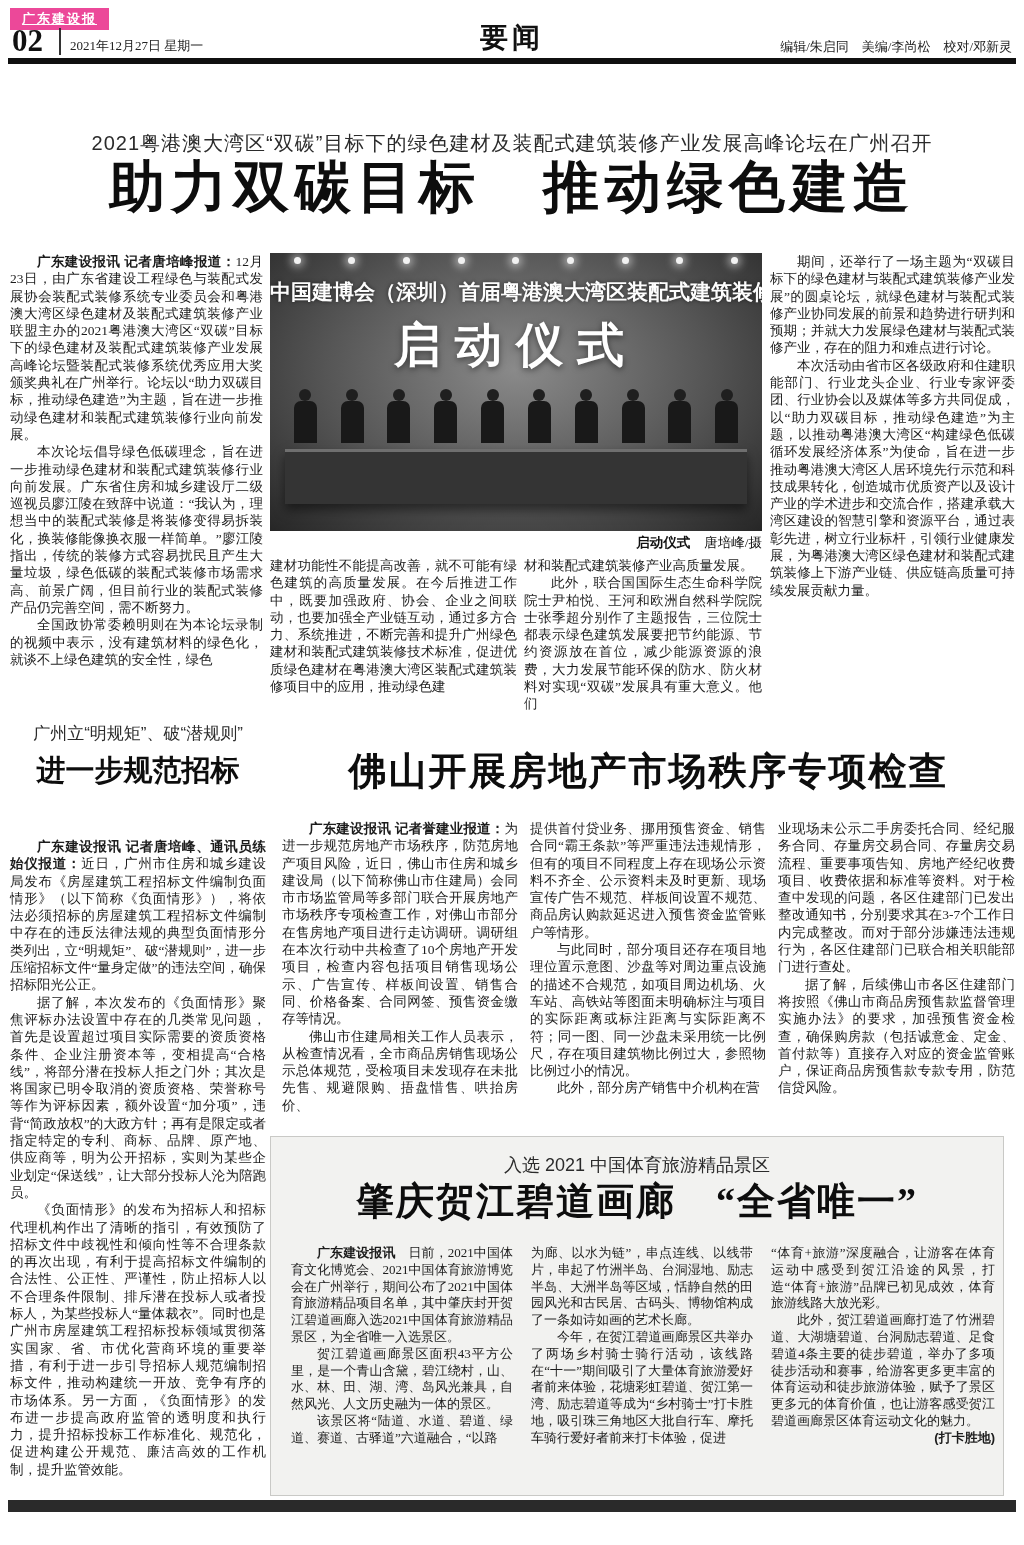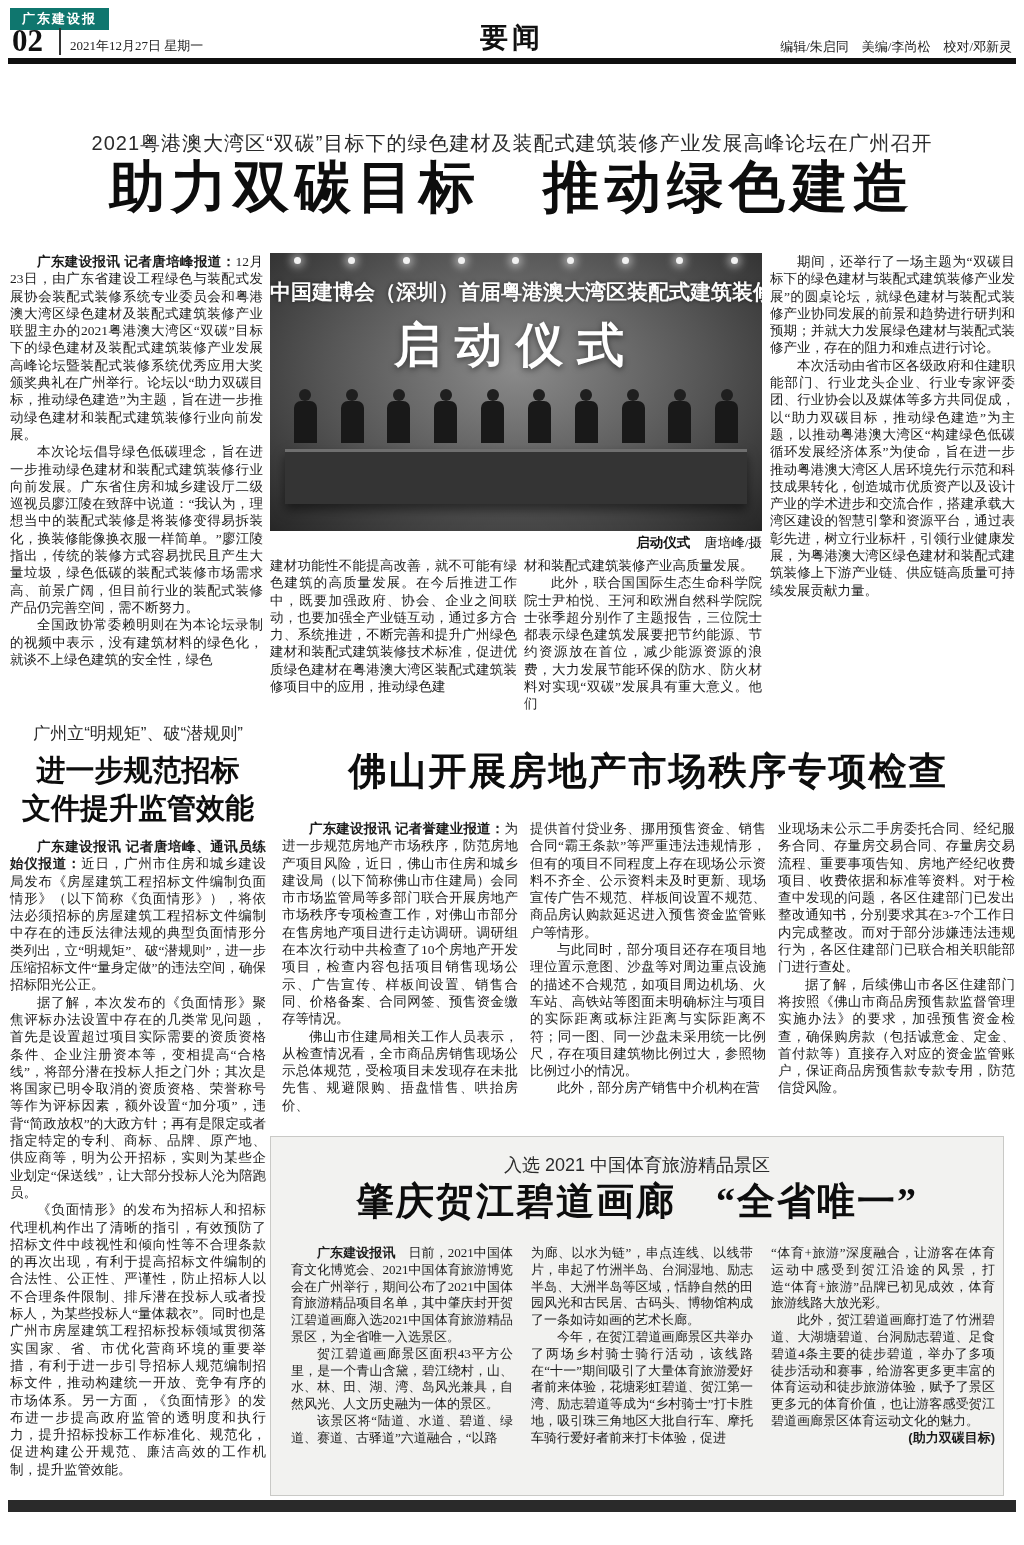--- a/index.html
+++ b/index.html
@@ -1,21 +1,21 @@
 <!DOCTYPE html>
 <html><head>
 <meta charset="utf-8">
 <style>
   html,body{margin:0;padding:0;background:#e8e8e8;}
   .page{position:relative;width:1024px;height:1545px;background:#ffffff;margin:0 auto;
         font-family:"Liberation Serif","DejaVu Serif",serif;color:#1a1a1a;overflow:hidden;}
 
   
-  .masthead-badge{position:absolute;left:10px;top:8px;background:#0f766e;color:#fff;
-    font:bold 13px/20px "Liberation Sans","DejaVu Sans",sans-serif;padding:1px 12px;letter-spacing:2px;}
+  .masthead-badge{position:absolute;left:10px;top:8px;background:#ec4899;color:#fff;
+    font:bold 13px/20px "Liberation Sans","DejaVu Sans",sans-serif;padding:1px 12px;letter-spacing:2px;text-decoration:underline;}
   .page-num{position:absolute;left:12px;top:24px;font:900 31px/34px "Liberation Serif","DejaVu Serif",serif;color:#111;}
   .head-vline{position:absolute;left:59px;top:28px;width:2px;height:27px;background:#333;}
   .pub-date{position:absolute;left:70px;top:38px;font:13px/16px "Liberation Serif","DejaVu Serif",serif;color:#222;}
   .section-title{position:absolute;left:0;top:22px;width:100%;text-align:center;
     font:900 28px/32px "Liberation Sans","DejaVu Sans",sans-serif;color:#111;letter-spacing:4px;}
   .editors{position:absolute;right:12px;top:39px;font:13px/16px "Liberation Serif","DejaVu Serif",serif;color:#222;}
   .header-rule{position:absolute;left:8px;top:58px;width:1008px;height:6px;background:#101010;}
 
   
   .col{position:absolute;text-align:justify;font-size:13.5px;line-height:17.3px;color:#1c1c1c;}
@@ -143,21 +143,20 @@
   </div>
   <div class="col a1-col4">
     <p>期间，还举行了一场主题为“双碳目标下的绿色建材与装配式建筑装修产业发展”的圆桌论坛，就绿色建材与装配式装修产业协同发展的前景和趋势进行研判和预期；并就大力发展绿色建材与装配式装修产业，存在的阻力和难点进行讨论。</p>
     <p>本次活动由省市区各级政府和住建职能部门、行业龙头企业、行业专家评委团、行业协会以及媒体等多方共同促成，以“助力双碳目标，推动绿色建造”为主题，以推动粤港澳大湾区“构建绿色低碳循环发展经济体系”为使命，旨在进一步推动粤港澳大湾区人居环境先行示范和科技成果转化，创造城市优质资产以及设计产业的学术进步和交流合作，搭建承载大湾区建设的智慧引擎和资源平台，通过表彰先进，树立行业标杆，引领行业健康发展，为粤港澳大湾区绿色建材和装配式建筑装修上下游产业链、供应链高质量可持续发展贡献力量。</p>
   </div>
 
   <div class="a2">
     <div class="kicker">广州立“明规矩”、破“潜规则”</div>
     <div class="a2-headline">
       <div>进一步规范招标</div>
-      <div>文件提升监管效能</div>
     </div>
   </div>
   <div class="col a2-body">
     <p><span class="lead">广东建设报讯 记者唐培峰、通讯员练始仪报道：</span><span>近日，广州市住房和城乡建设局发布《房屋建筑工程招标文件编制负面情形》（以下简称《负面情形》），将依法必须招标的房屋建筑工程招标文件编制中存在的违反法律法规的典型负面情形分类列出，立“明规矩”、破“潜规则”，进一步压缩招标文件“量身定做”的违法空间，确保招标阳光公正。</span></p>
     <p>据了解，本次发布的《负面情形》聚焦评标办法设置中存在的几类常见问题，首先是设置超过项目实际需要的资质资格条件、企业注册资本等，变相提高“合格线”，将部分潜在投标人拒之门外；其次是将国家已明令取消的资质资格、荣誉称号等作为评标因素，额外设置“加分项”，违背“简政放权”的大政方针；再有是限定或者指定特定的专利、商标、品牌、原产地、供应商等，明为公开招标，实则为某些企业划定“保送线”，让大部分投标人沦为陪跑员。</p>
     <p>《负面情形》的发布为招标人和招标代理机构作出了清晰的指引，有效预防了招标文件中歧视性和倾向性等不合理条款的再次出现，有利于提高招标文件编制的合法性、公正性、严谨性，防止招标人以不合理条件限制、排斥潜在投标人或者投标人，为某些投标人“量体裁衣”。同时也是广州市房屋建筑工程招标投标领域贯彻落实国家、省、市优化营商环境的重要举措，有利于进一步引导招标人规范编制招标文件，推动构建统一开放、竞争有序的市场体系。另一方面，《负面情形》的发布进一步提高政府监管的透明度和执行力，提升招标投标工作标准化、规范化，促进构建公开规范、廉洁高效的工作机制，提升监管效能。</p>
   </div>
 
   <div class="a3-headline">佛山开展房地产市场秩序专项检查</div>
   <div class="col a3-col1">
@@ -182,18 +181,18 @@
       <p>贺江碧道画廊景区面积43平方公里，是一个青山含黛，碧江绕村，山、水、林、田、湖、湾、岛风光兼具，自然风光、人文历史融为一体的景区。</p>
       <p>该景区将“陆道、水道、碧道、绿道、赛道、古驿道”六道融合，“以路</p>
     </div>
     <div class="col a4-col2">
       <p class="cont">为廊、以水为链”，串点连线、以线带片，串起了竹洲半岛、台洞湿地、励志半岛、大洲半岛等区域，恬静自然的田园风光和古民居、古码头、博物馆构成了一条如诗如画的艺术长廊。</p>
       <p>今年，在贺江碧道画廊景区共举办了两场乡村骑士骑行活动，该线路在“十一”期间吸引了大量体育旅游爱好者前来体验，花塘彩虹碧道、贺江第一湾、励志碧道等成为“乡村骑士”打卡胜地，吸引珠三角地区大批自行车、摩托车骑行爱好者前来打卡体验，促进</p>
     </div>
     <div class="col a4-col3">
       <p class="cont">“体育+旅游”深度融合，让游客在体育运动中感受到贺江沿途的风景，打造“体育+旅游”品牌已初见成效，体育旅游线路大放光彩。</p>
       <p>此外，贺江碧道画廊打造了竹洲碧道、大湖塘碧道、台洞励志碧道、足食碧道4条主要的徒步碧道，举办了多项徒步活动和赛事，给游客更多更丰富的体育运动和徒步旅游体验，赋予了景区更多元的体育价值，也让游客感受贺江碧道画廊景区体育运动文化的魅力。</p>
-      <p class="byline">(助力双碳目标)</p>
+      <p class="byline">(打卡胜地)</p>
     </div>
   </div>
 
   <div class="bottom-bar"></div>
 </div>
 
 </body></html>

